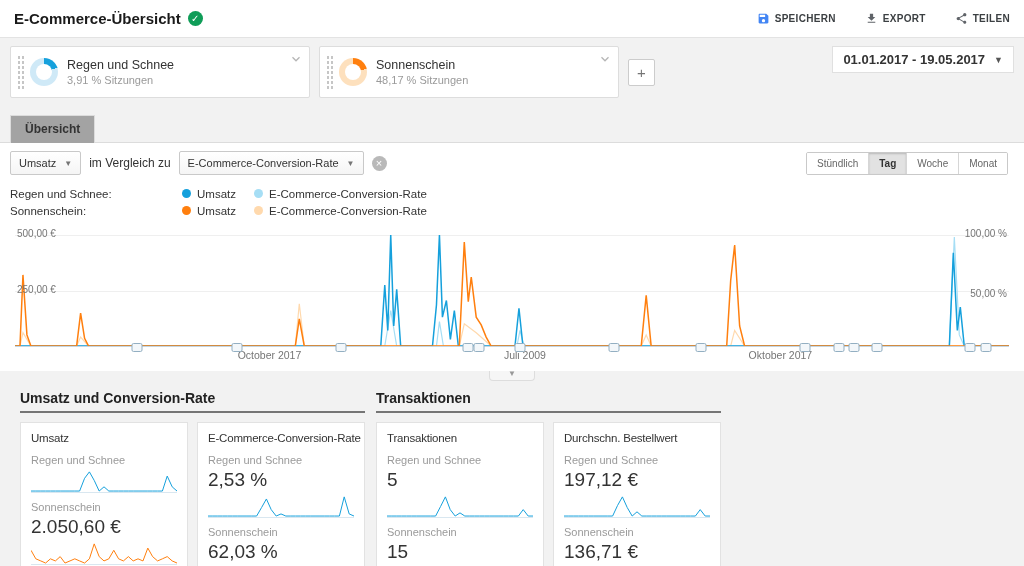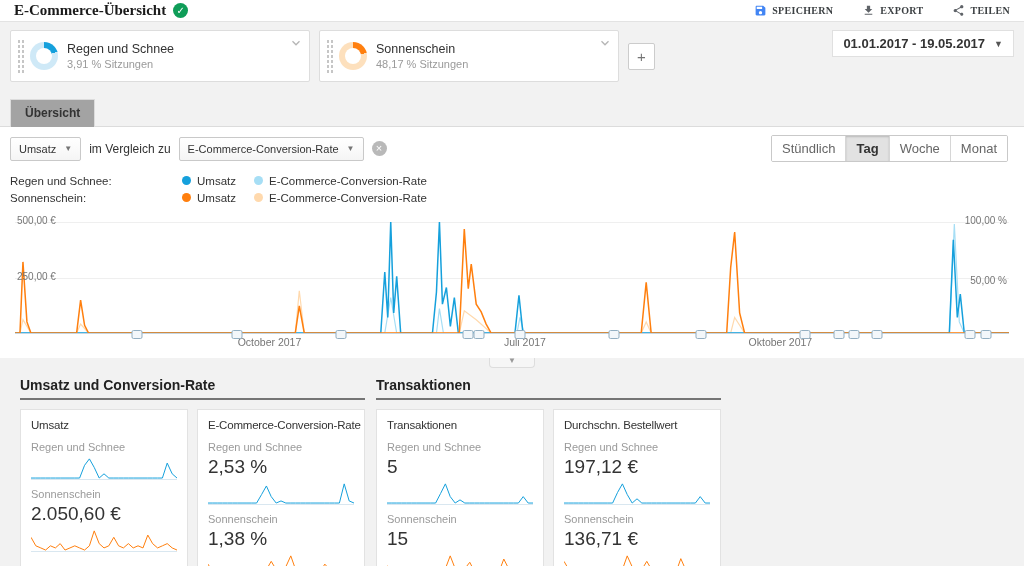--- a/index.html
+++ b/index.html
@@ -1,20 +1,20 @@
 <!DOCTYPE html>
 <html><head>
 <meta charset="utf-8">
 <style>
   *{margin:0;padding:0;box-sizing:border-box;}
   html,body{width:1024px;height:566px;overflow:hidden;}
   body{font-family:"Liberation Sans","DejaVu Sans",sans-serif;background:#f2f2f2;color:#333;font-size:12px;position:relative;}
 
   
-  .topbar{height:22px;background:#fff;border-bottom:1px solid #e3e3e3;display:flex;align-items:center;padding:0 14px;gap:7px;font-family:Liberation Serif, serif;}
+  .topbar{height:38px;background:#fff;border-bottom:1px solid #e3e3e3;display:flex;align-items:center;padding:0 14px;gap:7px;}
   .topbar h1{font-size:15px;font-weight:bold;color:#1a1a1a;}
   .check{width:15px;height:15px;border-radius:50%;background:#0f9d58;color:#fff;font-size:10px;line-height:15px;text-align:center;flex:none;}
   .spacer{flex:1;}
   .action{display:flex;align-items:center;gap:5px;font-size:10px;font-weight:bold;color:#3c4043;letter-spacing:.3px;cursor:pointer;margin-left:22px;}
   .ic{width:13px;height:13px;fill:#5f6368;}
   .ic.blue{fill:#4285f4;}
 
   
   .segbar{display:flex;align-items:flex-start;padding:8px 10px;gap:9px;}
   .segcard{width:300px;height:52px;background:#fff;border:1px solid #ddd;border-radius:2px;display:flex;align-items:center;position:relative;padding-left:4px;cursor:pointer;}
@@ -33,21 +33,21 @@
   .tab{display:inline-block;background:#a3a3a3;border:1px solid #dcdcdc;border-bottom:none;padding:6px 14px 7px;font-size:12px;color:#333;position:relative;top:1px;z-index:2;cursor:pointer;font-weight:bold;}
   .panel{background:#fff;border-top:1px solid #dcdcdc;position:relative;z-index:1;padding-bottom:8px;}
 
   
   .controls{display:flex;align-items:center;gap:8px;padding:8px 10px 4px;}
   .select{display:flex;align-items:center;gap:8px;background:linear-gradient(#fff,#f5f5f5);border:1px solid #c9c9c9;border-radius:2px;padding:5px 8px;font-size:11px;color:#333;cursor:pointer;font-family:inherit;}
   .caret{font-size:8px;color:#757575;}
   .cmp{font-size:12px;color:#333;}
   .closeicon{width:15px;height:15px;border-radius:50%;background:#b9b9b9;color:#fff;font-size:11px;line-height:14px;text-align:center;cursor:pointer;flex:none;}
   .granularity{margin-left:auto;display:flex;border:1px solid #c9c9c9;border-radius:2px;overflow:hidden;margin-right:6px;}
-  .gbtn{padding:5px 10px;font-size:13px;color:#666;background:#fff;border:none;border-left:1px solid #d6d6d6;cursor:pointer;font-family:inherit;}
+  .gbtn{padding:5px 10px;font-size:10px;color:#666;background:#fff;border:none;border-left:1px solid #d6d6d6;cursor:pointer;font-family:inherit;}
   .gbtn:first-child{border-left:none;}
   .gbtn.active{background:#e2e2e2;color:#333;font-weight:bold;box-shadow:inset 0 1px 2px rgba(0,0,0,.18);}
 
   
   .legend{padding:6px 10px 2px;font-size:11.5px;}
   .lrow{display:flex;align-items:center;height:17px;}
   .lseg{width:172px;color:#333;}
   .litem{display:flex;align-items:center;gap:6px;margin-right:18px;color:#333;}
   .dot{width:9px;height:9px;border-radius:50%;background:#ccc;flex:none;}
 
@@ -207,21 +207,21 @@
         <div class="ann" style="left: 79.5%;"></div>
         <div class="ann" style="left: 82.9%;"></div>
         <div class="ann" style="left: 84.4%;"></div>
         <div class="ann" style="left: 86.7%;"></div>
         <div class="ann" style="left: 96.1%;"></div>
         <div class="ann" style="left: 97.7%;"></div>
       </div>
   </div>
   <div class="xlabels">
     <span class="xlab" style="left: 25.6%;">October 2017</span>
-    <span class="xlab" style="left: 51.3%;">Juli 2017</span>
+    <span class="xlab" style="left: 51.3%;">Juli 2009</span>
     <span class="xlab" style="left: 77%;">Oktober 2017</span>
   </div>
 </div>
 
 <div class="collapsetab">▼</div>
 
 <section class="summary">
 
   <div class="group">
     <div class="gtitle">Umsatz und Conversion-Rate</div>
@@ -239,21 +239,21 @@
           </svg>
       </div>
       <div class="card">
         <div class="ctitle">E-Commerce-Conversion-Rate</div>
         <div class="cseg">Regen und Schnee</div>
         <div class="cval">2,53 %</div>
         <svg class="spark" viewBox="0 0 100 24" preserveAspectRatio="none">
             <polyline points="0.0,23.0 3.3,23.0 6.7,23.0 10.0,23.0 13.3,23.0 16.7,23.0 20.0,23.0 23.3,23.0 26.7,23.0 30.0,23.0 33.3,23.0 36.7,14.1 40.0,5.2 43.3,16.3 46.7,23.0 50.0,20.8 53.3,23.0 56.7,23.0 60.0,23.0 63.3,23.0 66.7,23.0 70.0,23.0 73.3,23.0 76.7,23.0 80.0,23.0 83.3,23.0 86.7,23.0 90.0,23.0 93.3,3.0 96.7,20.8 100.0,23.0" fill="none" stroke="#15a0dc" stroke-width="1" vector-effect="non-scaling-stroke"></polyline>
           </svg>
         <div class="cseg">Sonnenschein</div>
-        <div class="cval">1,38 %</div>
+        <div class="cval">62,03 %</div>
         <svg class="spark" viewBox="0 0 100 24" preserveAspectRatio="none">
             <polyline points="0.0,11.6 3.3,20.1 6.7,17.3 10.0,23.0 13.3,20.1 16.7,14.4 20.0,20.1 23.3,23.0 26.7,17.3 30.0,20.1 33.3,23.0 36.7,20.1 40.0,17.3 43.3,8.7 46.7,17.3 50.0,20.1 53.3,14.4 56.7,3.0 60.0,17.3 63.3,20.1 66.7,17.3 70.0,20.1 73.3,14.4 76.7,20.1 80.0,11.6 83.3,17.3 86.7,20.1 90.0,20.1 93.3,17.3 96.7,20.1 100.0,23.0" fill="none" stroke="#ff7f0e" stroke-width="1" vector-effect="non-scaling-stroke"></polyline>
           </svg>
       </div>
     </div>
   </div>
 
   <div class="group">
     <div class="gtitle">Transaktionen</div>
     <div class="cards">

